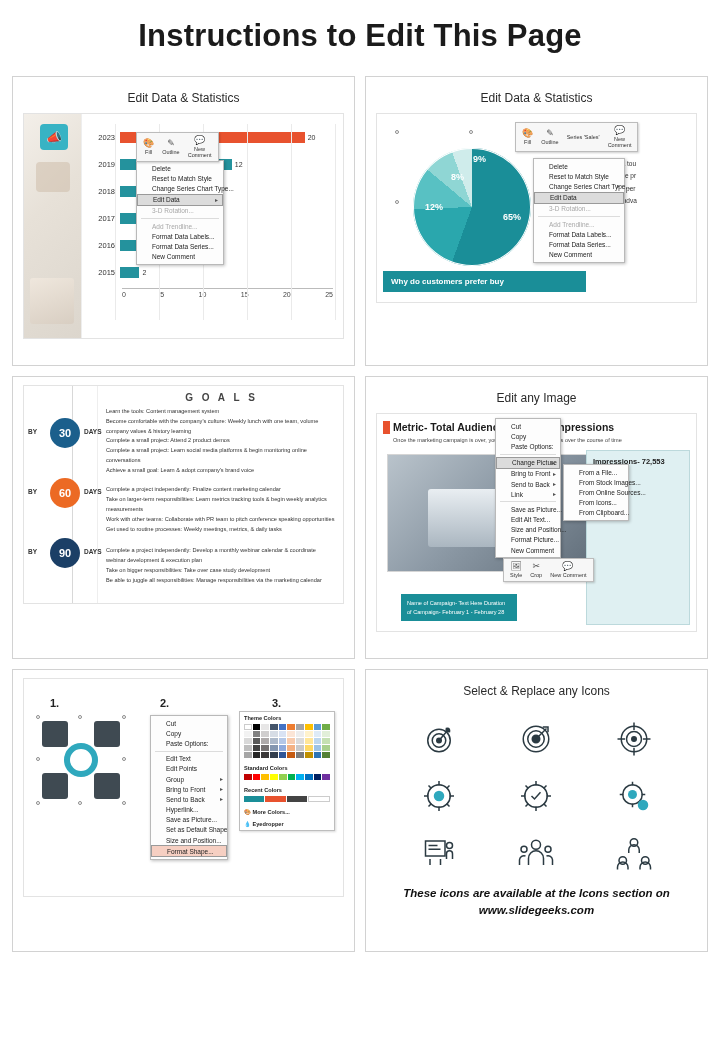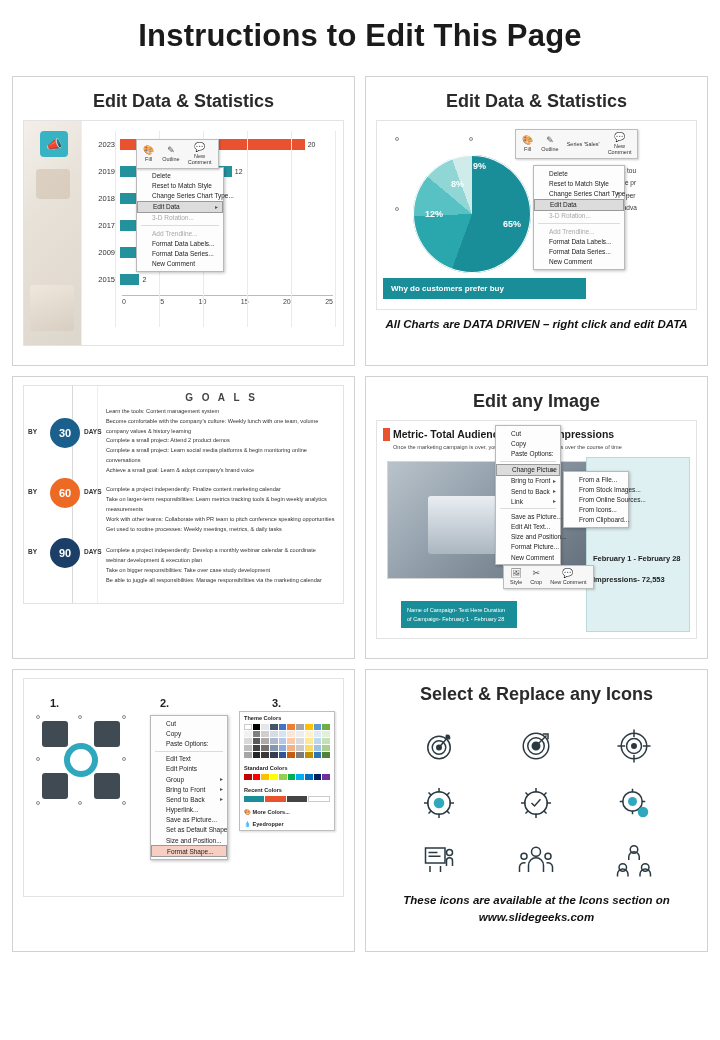--- a/index.html
+++ b/index.html
@@ -32,24 +32,24 @@
   }
   .card {
     border: 1px solid #d2d2d2;
     background: #fff;
     position: relative;
     padding: 8px 10px 10px 10px;
     overflow: hidden;
   }
   .card-title {
     text-align: center;
-    font-size: 18px;
+    font-size: 12px;
     color: #2a2a2a;
     padding: 6px 0 8px 0;
-    font-weight: 700;
+    font-weight: 400;
   }
   .shot {
     position: relative;
     background: #ffffff;
     border: 1px solid #e3e3e3;
     height: calc(100% - 44px);
     overflow: hidden;
   }
   .shot.short { height: calc(100% - 80px); }
 
@@ -278,21 +278,21 @@
               <span class="yr">2018</span>
               <span class="bar" style="width:34%"></span>
               <span class="val">9</span>
             </div>
             <div class="barrow">
               <span class="yr">2017</span>
               <span class="bar" style="width:27%"></span>
               <span class="val">7</span>
             </div>
             <div class="barrow">
-              <span class="yr">2009</span>
+              <span class="yr">2016</span>
               <span class="bar" style="width:19%"></span>
               <span class="val">5</span>
             </div>
             <div class="barrow">
               <span class="yr">2015</span>
               <span class="bar" style="width:8%"></span>
               <span class="val">2</span>
             </div>
             <div class="axis">
               <span>0</span>
@@ -372,21 +372,20 @@
             <div class="mi sel">Edit Data</div>
             <div class="mi dim">3-D Rotation...</div>
             <div class="sep"></div>
             <div class="mi dim">Add Trendline...</div>
             <div class="mi">Format Data Labels...</div>
             <div class="mi">Format Data Series...</div>
             <div class="mi">New Comment</div>
           </div>
         </div>
       </div>
-      <div class="note">All Charts are DATA DRIVEN – right click and edit DATA</div>
     </div>
 
     <div class="card">
       <div class="shot">
         <div class="goals">
           <div class="left">
             <div class="vline"></div>
             <span class="cap" style="left:4px; top:42px;">BY</span>
             <div class="circ" style="top:32px; background:#1b5f8c;">30</div>
             <span class="cap" style="left:60px; top:42px;">DAYS</span>
@@ -424,21 +423,20 @@
       <div class="card-title">Edit any Image</div>
       <div class="shot">
         <div class="imgcard">
           <div class="titlebar">Metric- Total Audience Reach &amp; Impressions</div>
           <div class="subline">Once the marketing campaign is over, you must measure the metrics over the course of time</div>
           <div class="photo2"></div>
           <div class="callout">Name of Campaign- Text Here
 Duration of Campaign- February 1 - February 28</div>
 
           <div class="rightpanel">
-            <div class="rp" style="padding-top:96px;">February 1 - February 28</div>
             <div class="rp">Impressions- 72,553</div>
           </div>
 
           <div class="ctx" style="left:118px; top:4px; width:66px;">
             <div class="mi">Cut</div>
             <div class="mi">Copy</div>
             <div class="mi">Paste Options:</div>
             <div class="sep"></div>
             <div class="mi sel arrow">Change Picture</div>
             <div class="mi arrow">Bring to Front</div>

